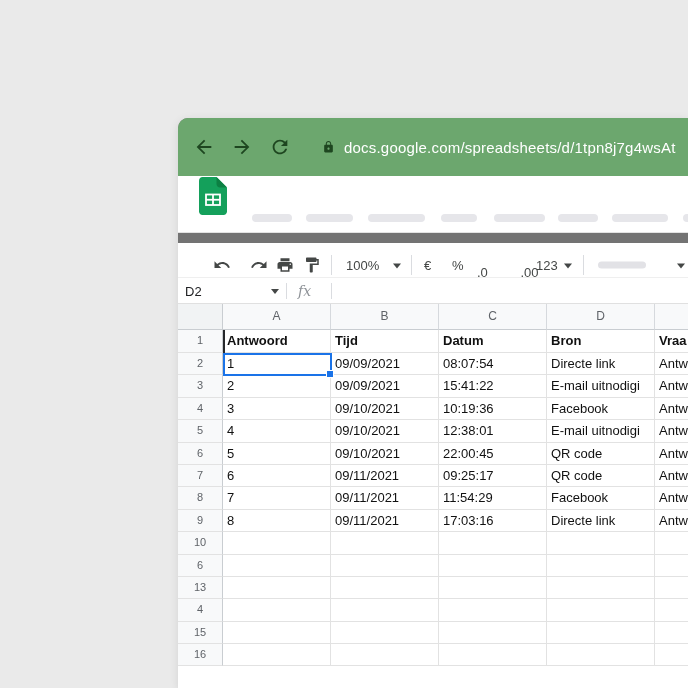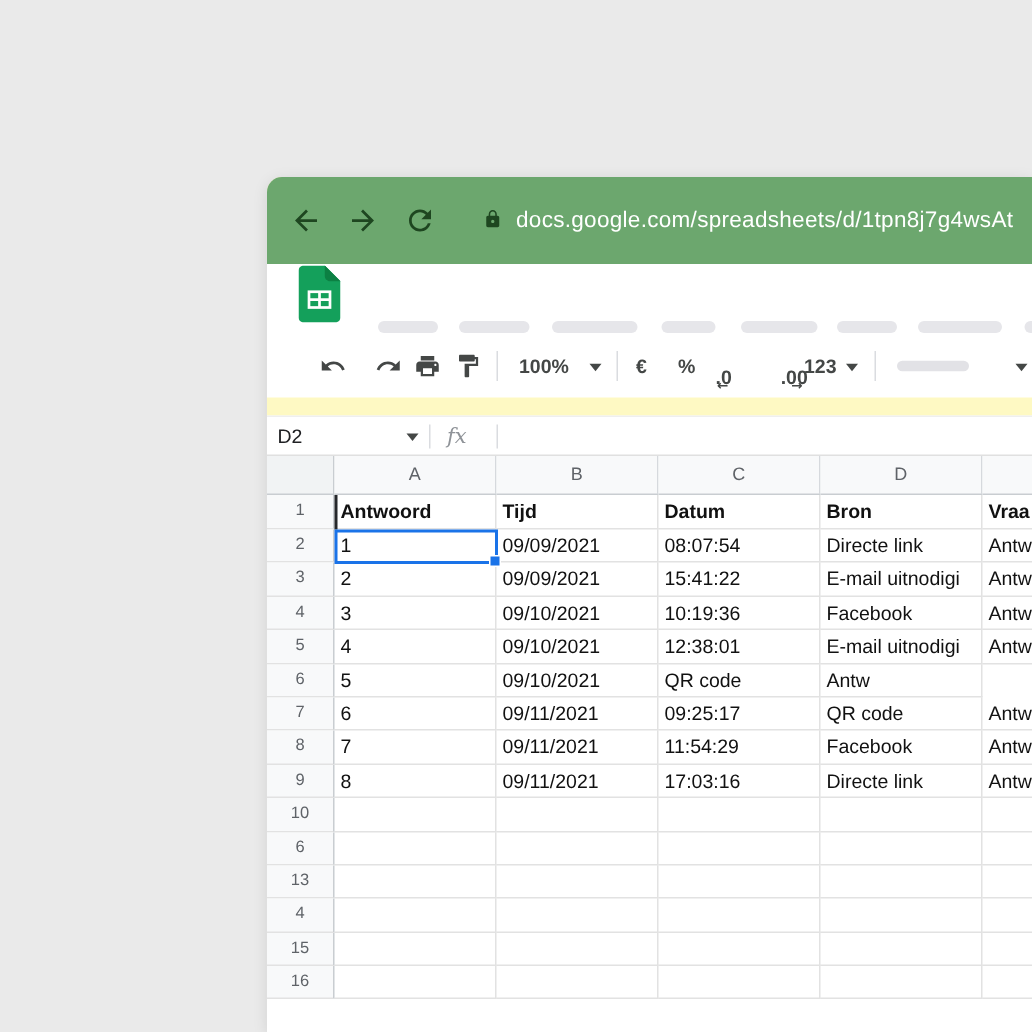--- a/index.html
+++ b/index.html
@@ -1,20 +1,20 @@
 <!DOCTYPE html>
 <html><head>
 <meta charset="utf-8">
 <style>
   html,body{margin:0;padding:0;width:688px;height:688px;overflow:hidden;
     background:#eaeaea;font-family:"Liberation Sans",sans-serif;}
   *{box-sizing:border-box;}
 
   .window{position:absolute;left:178px;top:118px;width:510px;height:570px;
-    background:#fef9c3;border-top-left-radius:10px;box-shadow:0 2px 10px rgba(0,0,0,.10);}
+    background:#737373;border-top-left-radius:10px;box-shadow:0 2px 10px rgba(0,0,0,.10);}
 
   
   .browser-bar{position:absolute;left:0;top:0;right:0;height:58px;background:#6ca76e;
     border-top-left-radius:10px;}
   .nav-ic{position:absolute;top:50%;transform:translateY(-50%);width:22px;height:22px;}
   .nav-ic svg{display:block;width:100%;height:100%;}
   .nav-back{left:15px;}.nav-fwd{left:53px;}.nav-reload{left:91px;}
   .lock-ic{position:absolute;left:144px;top:50%;transform:translateY(-50%);width:13px;height:15px;}
   .url-text{position:absolute;left:166px;top:50%;transform:translateY(-50%);
     color:#fff;font-size:15px;letter-spacing:.2px;white-space:nowrap;}
@@ -22,22 +22,22 @@
   
   .doc-header{position:absolute;left:0;top:58px;right:0;height:56px;background:#fff;}
   .sheets-icon{position:absolute;left:21px;top:1px;width:28px;height:38px;}
   .doc-title{position:absolute;left:74px;top:9px;font-size:18px;font-weight:500;
     color:#202124;white-space:nowrap;}
   .pill{position:absolute;top:38px;height:8px;border-radius:4px;background:#e6e6ea;}
 
   .hdiv{position:absolute;left:0;right:0;height:1px;background:#e3e3e3;}
 
   
-  .toolbar{position:absolute;left:0;top:104px;right:0;height:43px;background:#fff;
-    color:#444746;font-size:13px;font-weight:bold;}
+  .toolbar{position:absolute;left:0;top:125px;right:0;height:43px;background:#fff;
+    color:#444746;font-size:13px;}
   .tbi{position:absolute;top:50%;transform:translateY(-50%);}
   .tbi svg{display:block;width:18px;height:18px;fill:#444746;}
   .vsep{position:absolute;top:50%;transform:translateY(-50%);width:1px;height:20px;background:#dadce0;}
   .caret{display:inline-block;width:0;height:0;border-left:4px solid transparent;
     border-right:4px solid transparent;border-top:5px solid #444746;vertical-align:middle;}
   .dec-wrap{position:relative;font-size:13px;color:#444746;}
   .dec-arrow{position:absolute;font-family:"DejaVu Sans",sans-serif;font-size:9px;
     top:9px;color:#444746;}
   .ph-bar{position:absolute;top:50%;transform:translateY(-50%);height:7px;border-radius:3.5px;background:#e2e2e6;}
 
@@ -229,20 +229,21 @@
           <div class="cell">4</div>
           <div class="cell">09/10/2021</div>
           <div class="cell">12:38:01</div>
           <div class="cell">E-mail uitnodigi</div>
           <div class="cell">Antw</div>
         </div>
         <div class="grow">
           <div class="rownum">6</div>
           <div class="cell">5</div>
           <div class="cell">09/10/2021</div>
+          <div class="cell">22:00:45</div>
           <div class="cell">QR code</div>
           <div class="cell">Antw</div>
         </div>
         <div class="grow">
           <div class="rownum">7</div>
           <div class="cell">6</div>
           <div class="cell">09/11/2021</div>
           <div class="cell">09:25:17</div>
           <div class="cell">QR code</div>
           <div class="cell">Antw</div>

